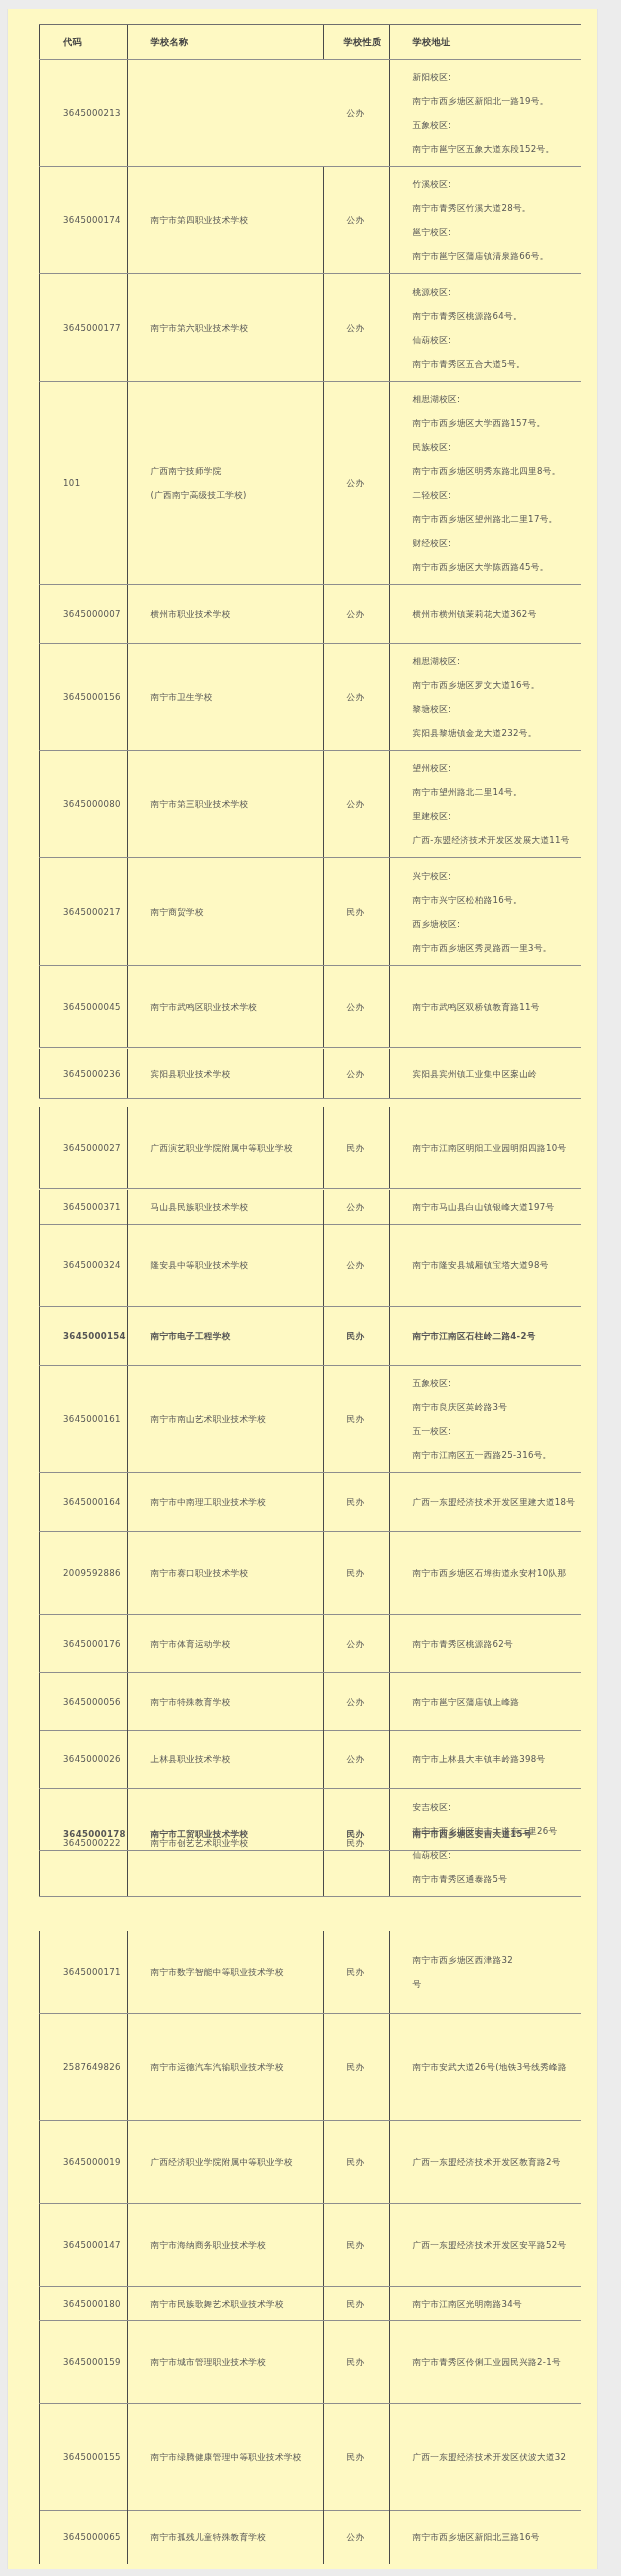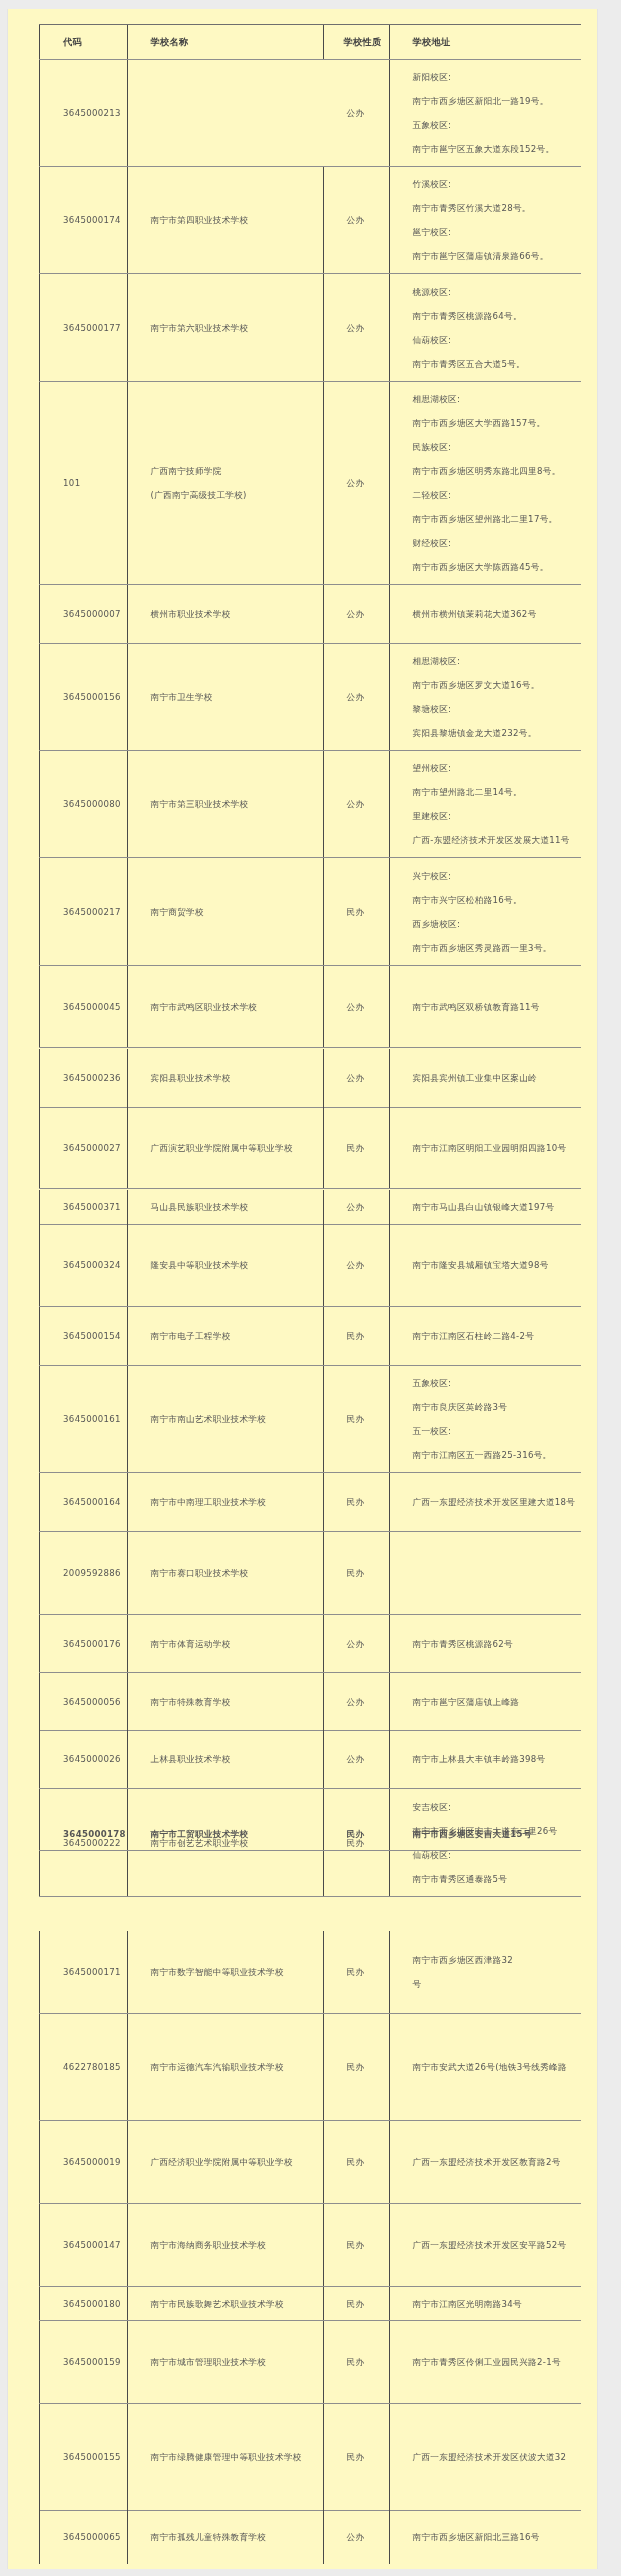--- a/index.html
+++ b/index.html
@@ -278,21 +278,21 @@
           <div class="lines">
             <span>公办</span>
           </div>
         </div>
         <div class="cell addr">
           <div class="lines">
             <span>南宁市武鸣区双桥镇教育路11号</span>
           </div>
         </div>
       </div>
-      <div class="row" style="top: 1025px; height: 59px;">
+      <div class="row" style="top: 1025px; height: 50px;">
         <div class="cell code">
           <div class="lines">
             <span>3645000236</span>
           </div>
         </div>
         <div class="cell name">
           <div class="lines">
             <span>宾阳县职业技术学校</span>
           </div>
         </div>
@@ -366,21 +366,21 @@
           <div class="lines">
             <span>公办</span>
           </div>
         </div>
         <div class="cell addr">
           <div class="lines">
             <span>南宁市隆安县城厢镇宝塔大道98号</span>
           </div>
         </div>
       </div>
-      <div class="row" style="top: 1283px; height: 59px;">
+      <div class="row" style="top: 1283px; height: 59px; font-weight: bold;">
         <div class="cell code">
           <div class="lines">
             <span>3645000154</span>
           </div>
         </div>
         <div class="cell name">
           <div class="lines">
             <span>南宁市电子工程学校</span>
           </div>
         </div>
@@ -451,20 +451,25 @@
         <div class="cell name">
           <div class="lines">
             <span>南宁市赛口职业技术学校</span>
           </div>
         </div>
         <div class="cell type">
           <div class="lines">
             <span>民办</span>
           </div>
         </div>
+        <div class="cell addr">
+          <div class="lines">
+            <span>南宁市西乡塘区石埠街道永安村10队那</span>
+          </div>
+        </div>
       </div>
       <div class="row" style="top: 1591px; height: 58px;">
         <div class="cell code">
           <div class="lines">
             <span>3645000176</span>
           </div>
         </div>
         <div class="cell name">
           <div class="lines">
             <span>南宁市体育运动学校</span>
@@ -591,21 +596,21 @@
         <div class="cell addr">
           <div class="lines">
             <span>南宁市西乡塘区西津路32</span>
             <span>号</span>
           </div>
         </div>
       </div>
       <div class="row" style="top: 1990px; height: 107px;">
         <div class="cell code">
           <div class="lines">
-            <span>4622780185</span>
+            <span>2587649826</span>
           </div>
         </div>
         <div class="cell name">
           <div class="lines">
             <span>南宁市运德汽车汽输职业技术学校</span>
           </div>
         </div>
         <div class="cell type">
           <div class="lines">
             <span>民办</span>

